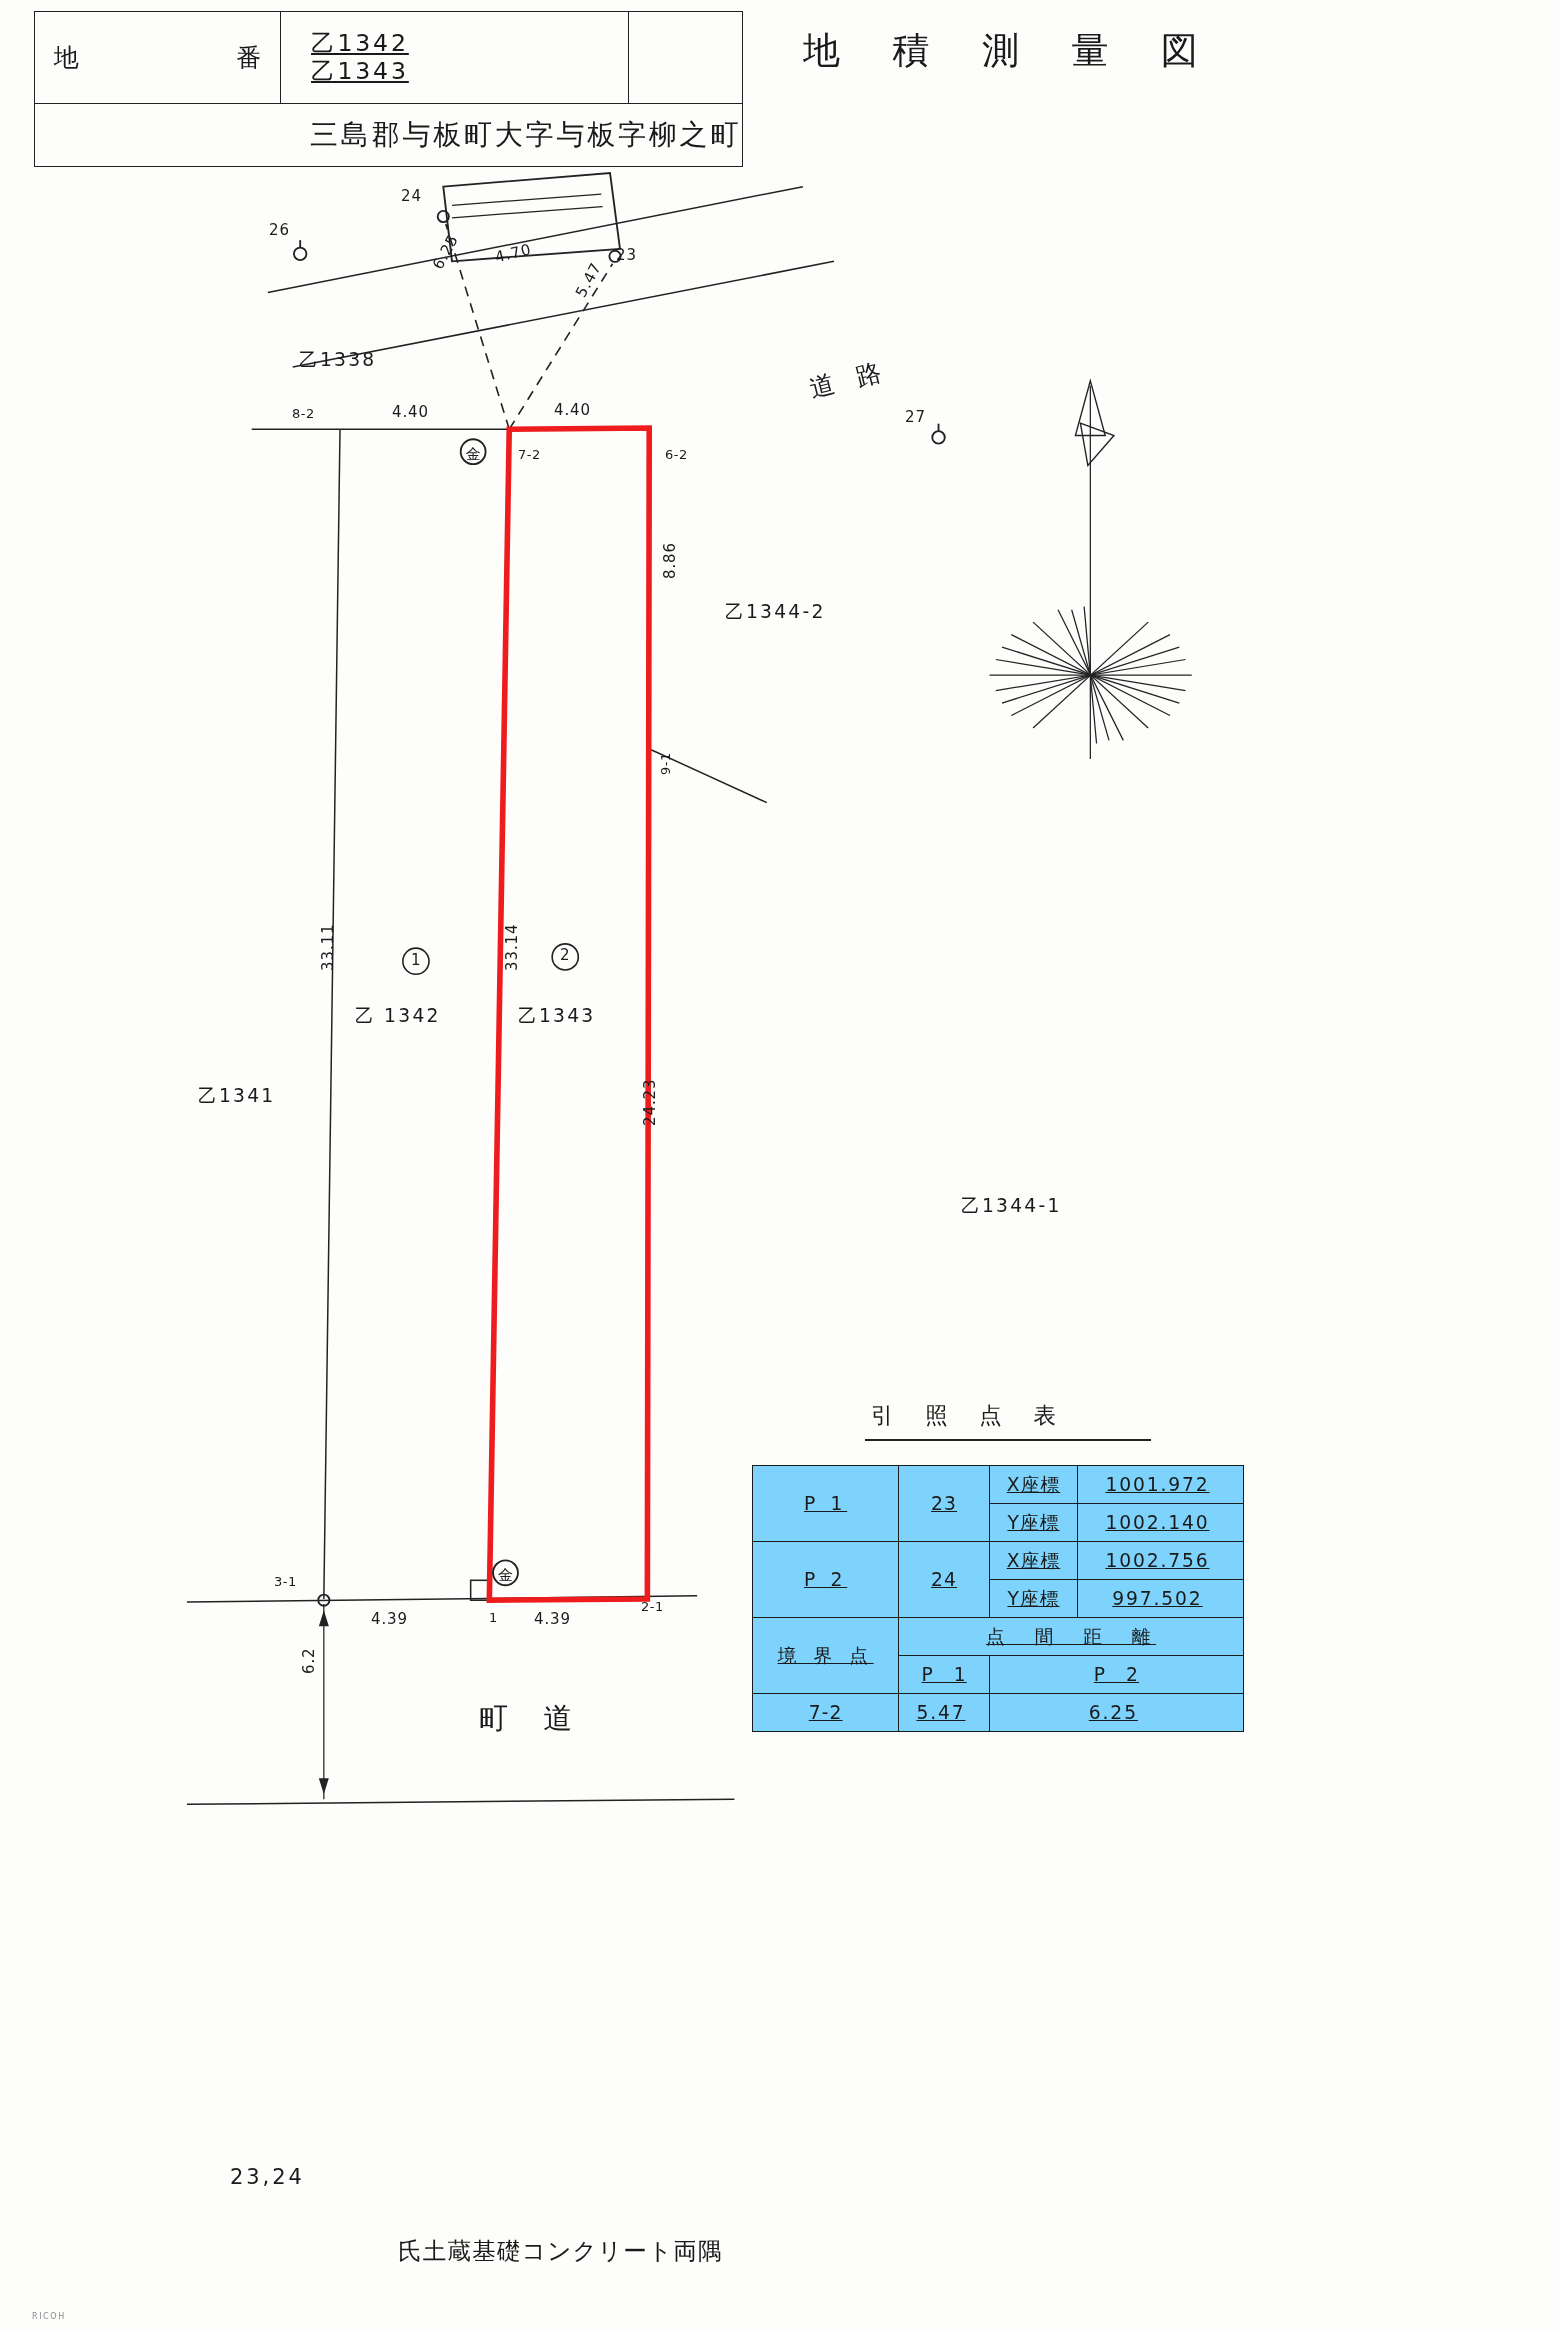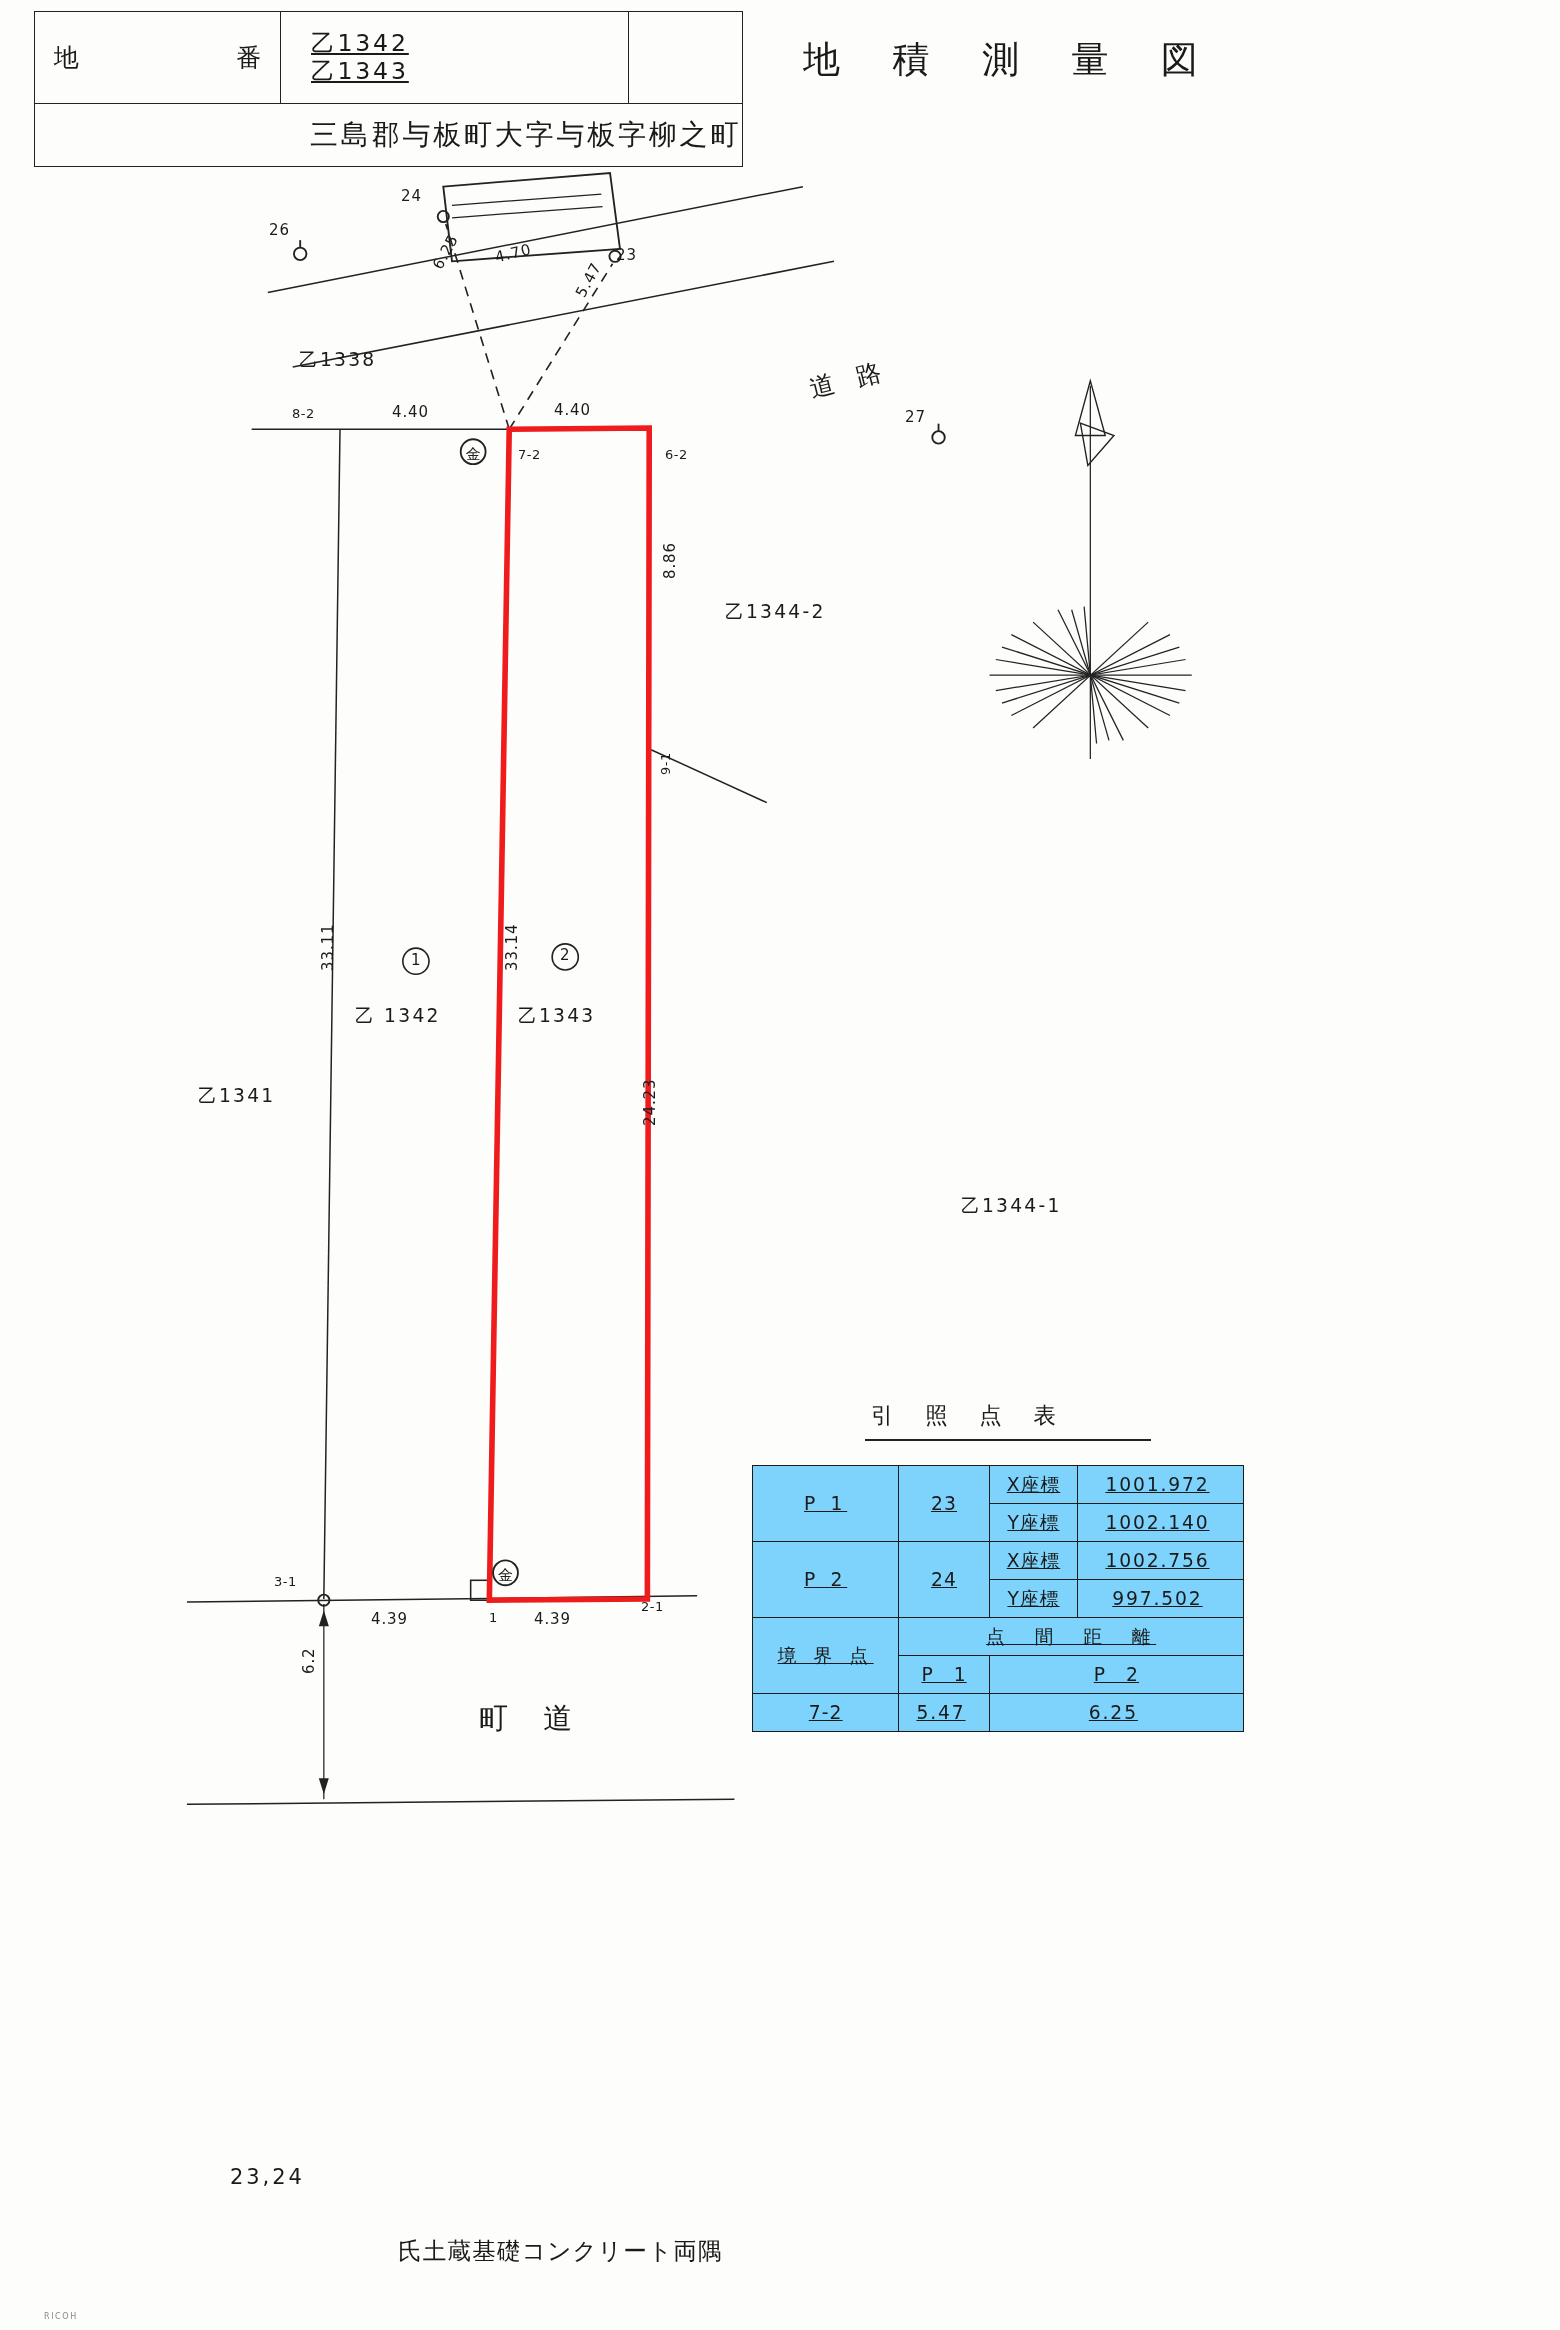--- a/index.html
+++ b/index.html
@@ -31,21 +31,21 @@
   .hdr-val {
     position:absolute; left:246px; top:0; height:100%;
     display:flex; flex-direction:column; align-items:flex-start; justify-content:center;
     padding-left:30px; font-size:23.6px; letter-spacing:0.12em;
   }
   .hdr-val.two { width:348px; border-right:1.9px solid #222; box-sizing:border-box; }
   .hdr-val.addr { font-size:28px; letter-spacing:0.1em; padding-left:29px; }
   .hdr-val .ln { line-height:1.18;text-decoration:underline; }
 
   .doc-title {
-    position:absolute; left:803px; top:35px;
+    position:absolute; left:803px; top:26px;
     font-size:37px; letter-spacing:0.55em;
     font-family:"DejaVu Serif", serif;
     white-space:nowrap;
   }
 
   
   svg.canvas { position:absolute; left:0; top:0; width:1561px; height:2330px; }
 
   .lbl {
     position:absolute; font-size:18.7px; letter-spacing:0.12em;
@@ -81,21 +81,21 @@
 
   .footer-note {
     position:absolute; left:398px; top:2235px;
     font-size:23.6px; letter-spacing:0.05em;
   }
   .bottom-dim {
     position:absolute; left:230px; top:2165px;
     font-size:21px; letter-spacing:0.14em;
   }
   .corner-mark {
-    position:absolute; left:20px; top:2312px; font-size:8px; color:#8a8a8a; letter-spacing:0.2em;padding-left:24px;
+    position:absolute; left:8px; top:2312px; font-size:8px; color:#8a8a8a; letter-spacing:0.2em;padding-left:24px;
   }
 </style>
 </head>
 <body>
 
 <div class="sheet">
 
   <div class="hdr-table">
     <div class="hdr-row r1">
       <div class="hdr-label spread">

